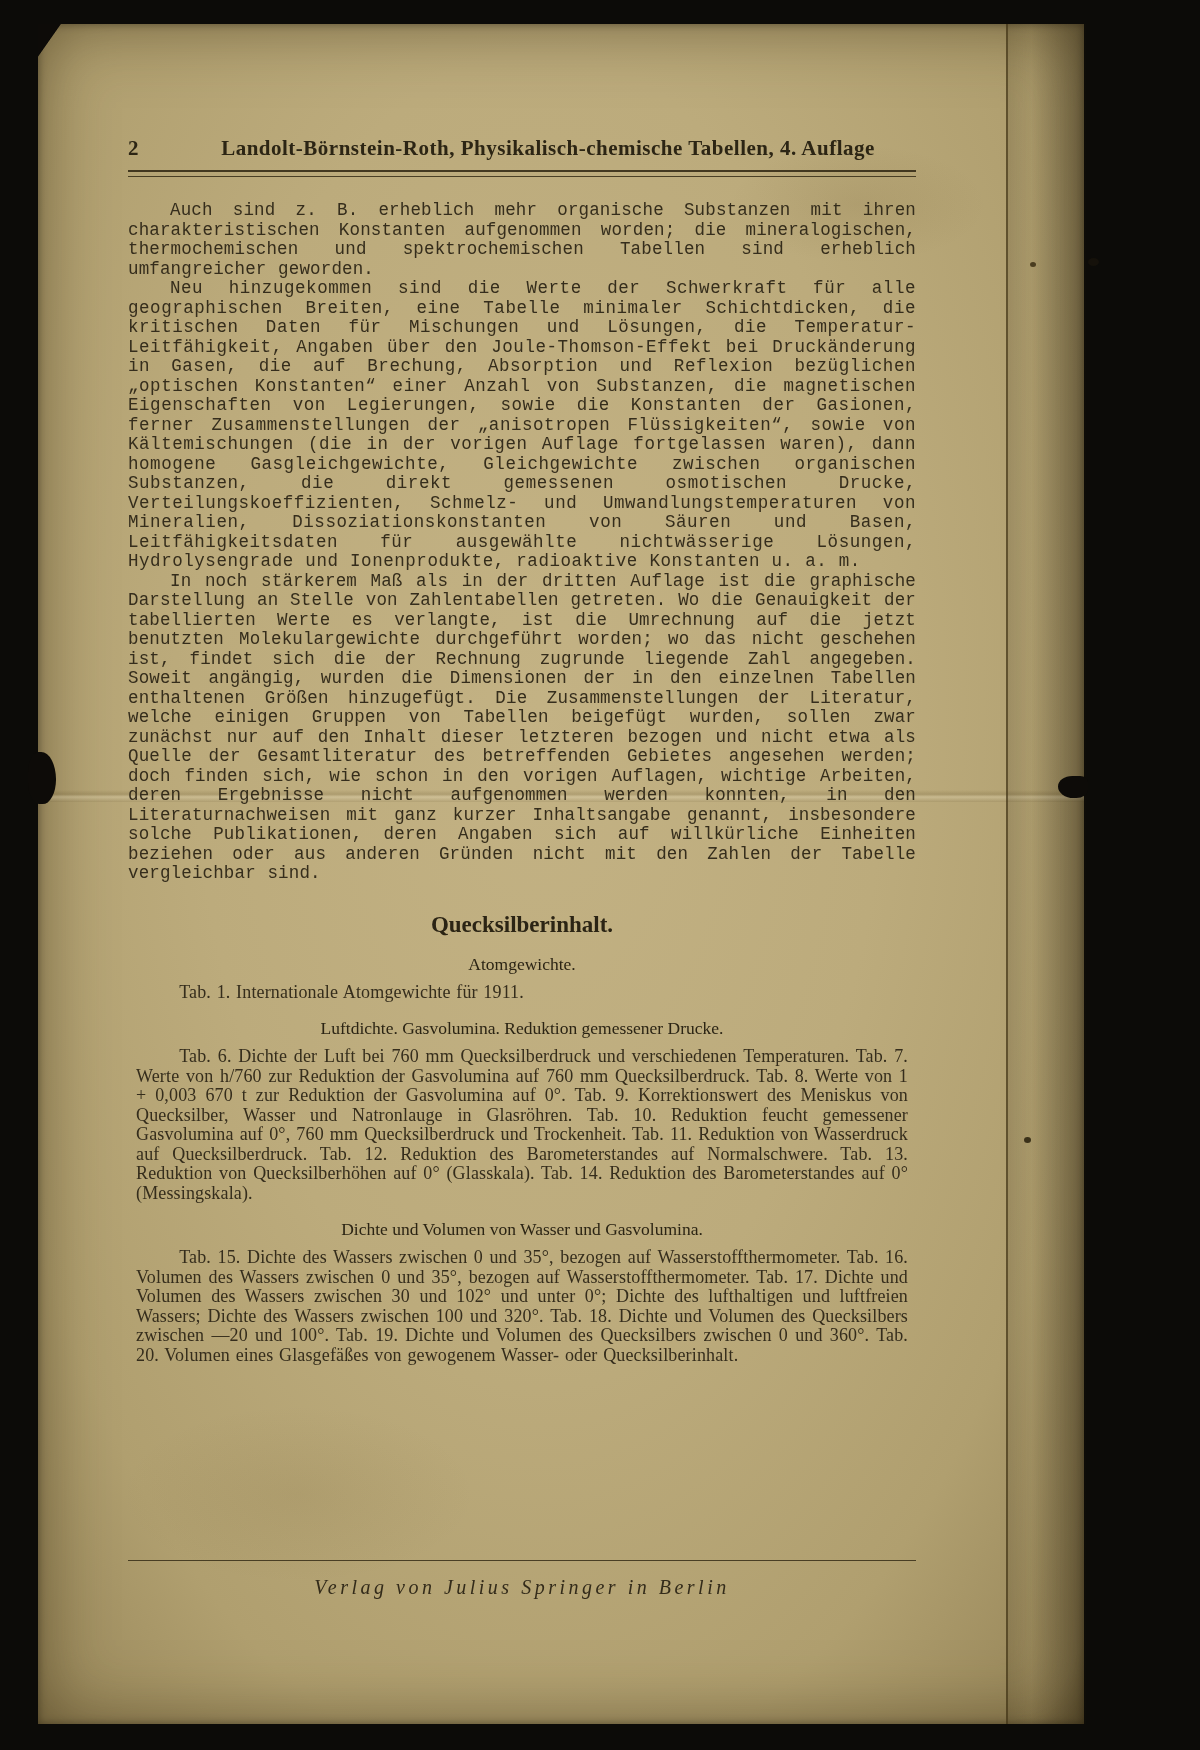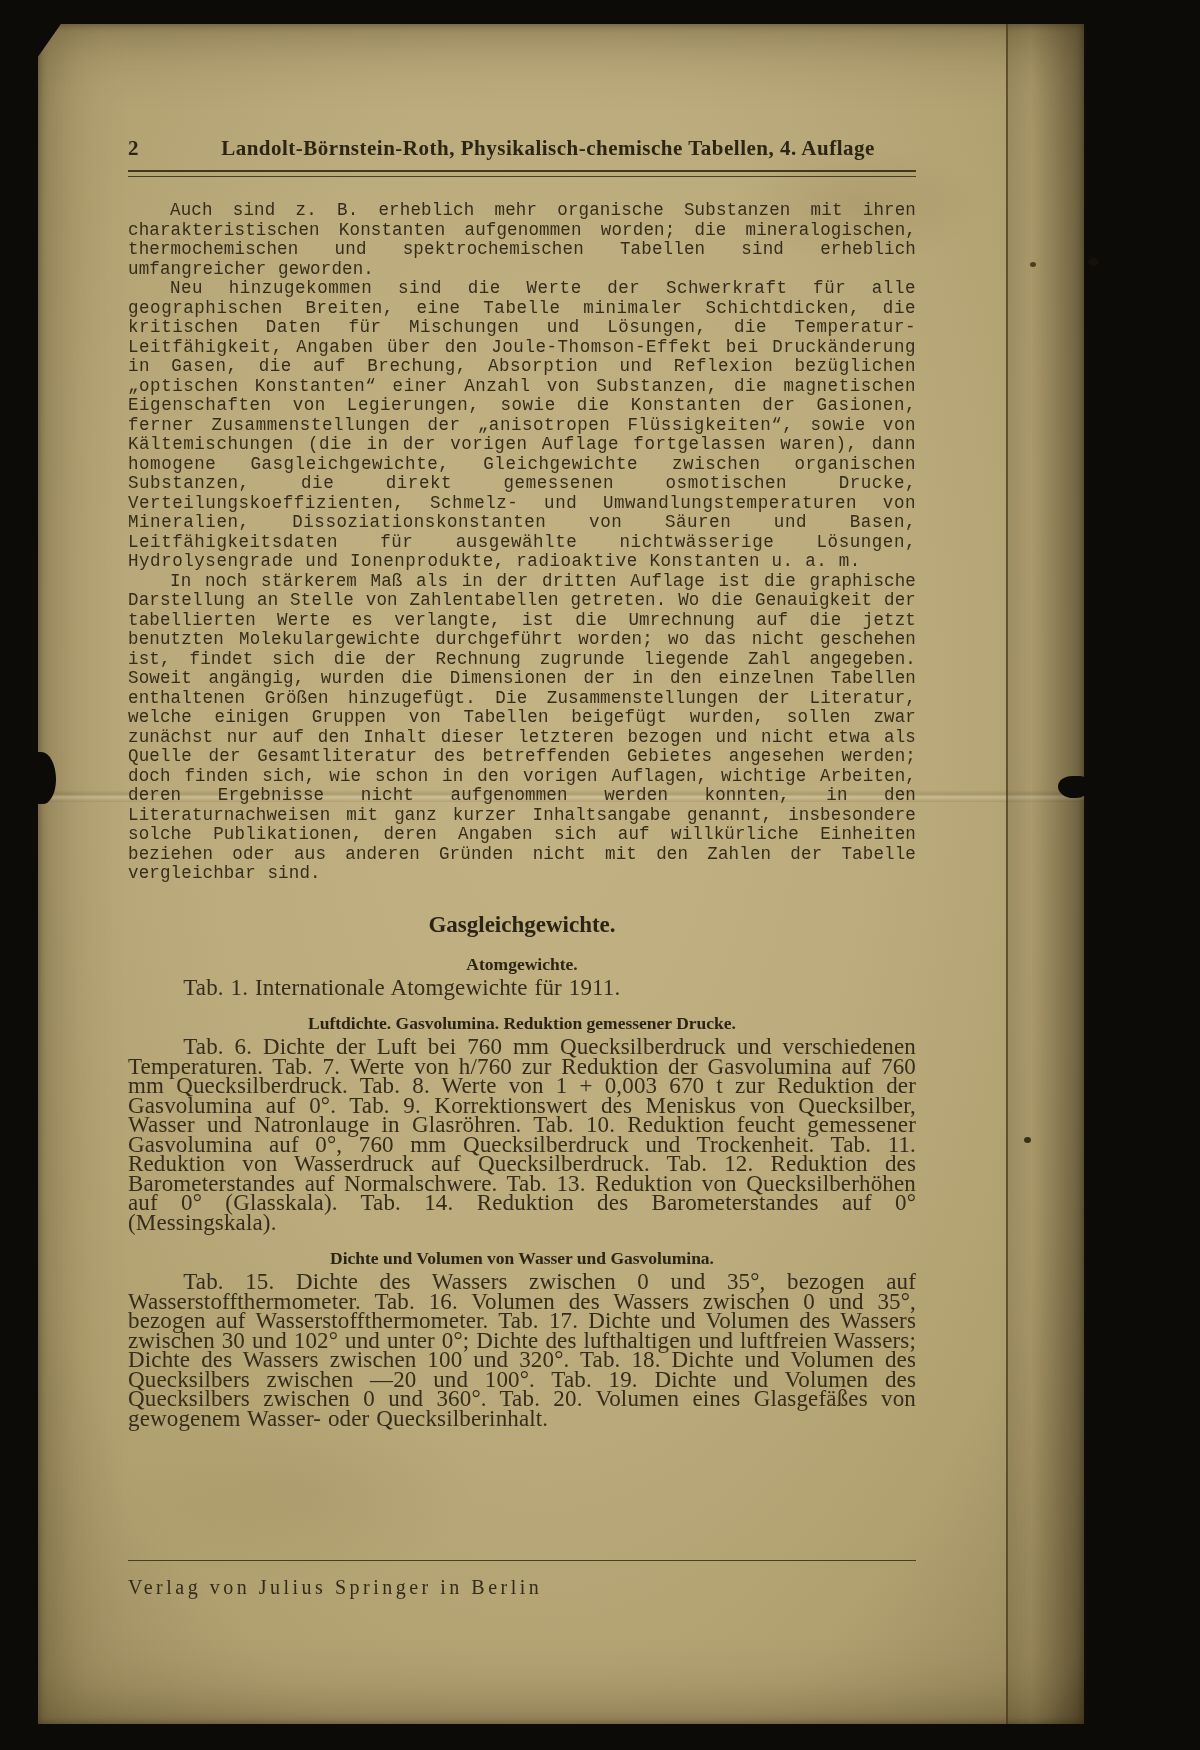--- a/index.html
+++ b/index.html
@@ -142,47 +142,49 @@
     margin: 0 0 8px 0;
     text-align: center;
     font-size: 23px;
     font-weight: bold;
     color: #2b2414;
   }
   .toc-head {
     margin: 16px 0 3px 0;
     text-align: center;
     font-size: 17.5px;
-    font-weight: bold;
+    font-weight: normal;
     color: #2b2414;
   }
   .toc-text {
-    margin: 0;
+    margin: 8px;
     text-indent: 2.4em;
     text-align: justify;
-    font-size: 23px;
+    font-size: 18px;
     line-height: 19.5px;
     word-spacing: 1px;
     letter-spacing: 0.15px;
   }
   .page-footer {
     position: absolute;
     left: 90px;
     right: 168px;
     top: 1536px;
     z-index: 2;
   }
   .footer-rule {
     border-top: 1.5px solid rgba(46, 37, 17, 0.8);
     margin-bottom: 15px;
   }
   .imprint {
+    text-align: center;
     font-size: 20px;
     letter-spacing: 3.5px;
     color: #332b1a;
+    font-style: italic;
   }
 </style>
 </head>
 <body>
 
 <div class="stage">
 
   <div class="paper">
 
     <div class="corner-fold"></div>
@@ -198,21 +200,21 @@
 
       <div class="double-rule"></div>
 
       <main>
         <p class="para">Auch sind z. B. erheblich mehr organische Substanzen mit ihren charakteristischen Konstanten aufgenommen worden; die mineralogischen, thermochemischen und spektrochemischen Tabellen sind erheblich umfangreicher geworden.</p>
         <p class="para sperr">Neu hinzugekommen sind die Werte der Schwerkraft für alle geographischen Breiten, eine Tabelle minimaler Schichtdicken, die kritischen Daten für Mischungen und Lösungen, die Temperatur-Leitfähigkeit, Angaben über den Joule-Thomson-Effekt bei Druckänderung in Gasen, die auf Brechung, Absorption und Reflexion bezüglichen „optischen Konstanten“ einer Anzahl von Substanzen, die magnetischen Eigenschaften von Legierungen, sowie die Konstanten der Gasionen, ferner Zusammenstellungen der „anisotropen Flüssigkeiten“, sowie von Kältemischungen (die in der vorigen Auflage fortgelassen waren), dann homogene Gasgleichgewichte, Gleichgewichte zwischen organischen Substanzen, die direkt gemessenen osmotischen Drucke, Verteilungskoeffizienten, Schmelz- und Umwandlungstemperaturen von Mineralien, Dissoziationskonstanten von Säuren und Basen, Leitfähigkeitsdaten für ausgewählte nichtwässerige Lösungen, Hydrolysengrade und Ionenprodukte, radioaktive Konstanten u. a. m.</p>
         <p class="para">In noch stärkerem Maß als in der dritten Auflage ist die graphische Darstellung an Stelle von Zahlentabellen getreten. Wo die Genauigkeit der tabellierten Werte es verlangte, ist die Umrechnung auf die jetzt benutzten Molekulargewichte durchgeführt worden; wo das nicht geschehen ist, findet sich die der Rechnung zugrunde liegende Zahl angegeben. Soweit angängig, wurden die Dimensionen der in den einzelnen Tabellen enthaltenen Größen hinzugefügt. Die Zusammenstellungen der Literatur, welche einigen Gruppen von Tabellen beigefügt wurden, sollen zwar zunächst nur auf den Inhalt dieser letzteren bezogen und nicht etwa als Quelle der Gesamtliteratur des betreffenden Gebietes angesehen werden; doch finden sich, wie schon in den vorigen Auflagen, wichtige Arbeiten, deren Ergebnisse nicht aufgenommen werden konnten, in den Literaturnachweisen mit ganz kurzer Inhaltsangabe genannt, insbesondere solche Publikationen, deren Angaben sich auf willkürliche Einheiten beziehen oder aus anderen Gründen nicht mit den Zahlen der Tabelle vergleichbar sind.</p>
       </main>
 
       <section class="toc">
-        <h1 class="toc-title">Gasgleichgewichte.</h1>
+        <h1 class="toc-title">Quecksilberinhalt.</h1>
 
         <h2 class="toc-head">Atomgewichte.</h2>
         <p class="toc-text">Tab. 1. Internationale Atomgewichte für 1911.</p>
 
 
         <h2 class="toc-head">Luftdichte. Gasvolumina. Reduktion gemessener Drucke.</h2>
         <p class="toc-text">Tab. 6. Dichte der Luft bei 760 mm Quecksilberdruck und verschiedenen Temperaturen. Tab. 7. Werte von h/760 zur Reduktion der Gasvolumina auf 760 mm Quecksilberdruck. Tab. 8. Werte von 1 + 0,003 670 t zur Reduktion der Gasvolumina auf 0°. Tab. 9. Korrektionswert des Meniskus von Quecksilber, Wasser und Natronlauge in Glasröhren. Tab. 10. Reduktion feucht gemessener Gasvolumina auf 0°, 760 mm Quecksilberdruck und Trockenheit. Tab. 11. Reduktion von Wasserdruck auf Quecksilberdruck. Tab. 12. Reduktion des Barometerstandes auf Normalschwere. Tab. 13. Reduktion von Quecksilberhöhen auf 0° (Glasskala). Tab. 14. Reduktion des Barometerstandes auf 0° (Messingskala).</p>
 
         <h2 class="toc-head">Dichte und Volumen von Wasser und Gasvolumina.</h2>
         <p class="toc-text">Tab. 15. Dichte des Wassers zwischen 0 und 35°, bezogen auf Wasserstoffthermometer. Tab. 16. Volumen des Wassers zwischen 0 und 35°, bezogen auf Wasserstoffthermometer. Tab. 17. Dichte und Volumen des Wassers zwischen 30 und 102° und unter 0°; Dichte des lufthaltigen und luftfreien Wassers; Dichte des Wassers zwischen 100 und 320°. Tab. 18. Dichte und Volumen des Quecksilbers zwischen —20 und 100°. Tab. 19. Dichte und Volumen des Quecksilbers zwischen 0 und 360°. Tab. 20. Volumen eines Glasgefäßes von gewogenem Wasser- oder Quecksilberinhalt.</p>

